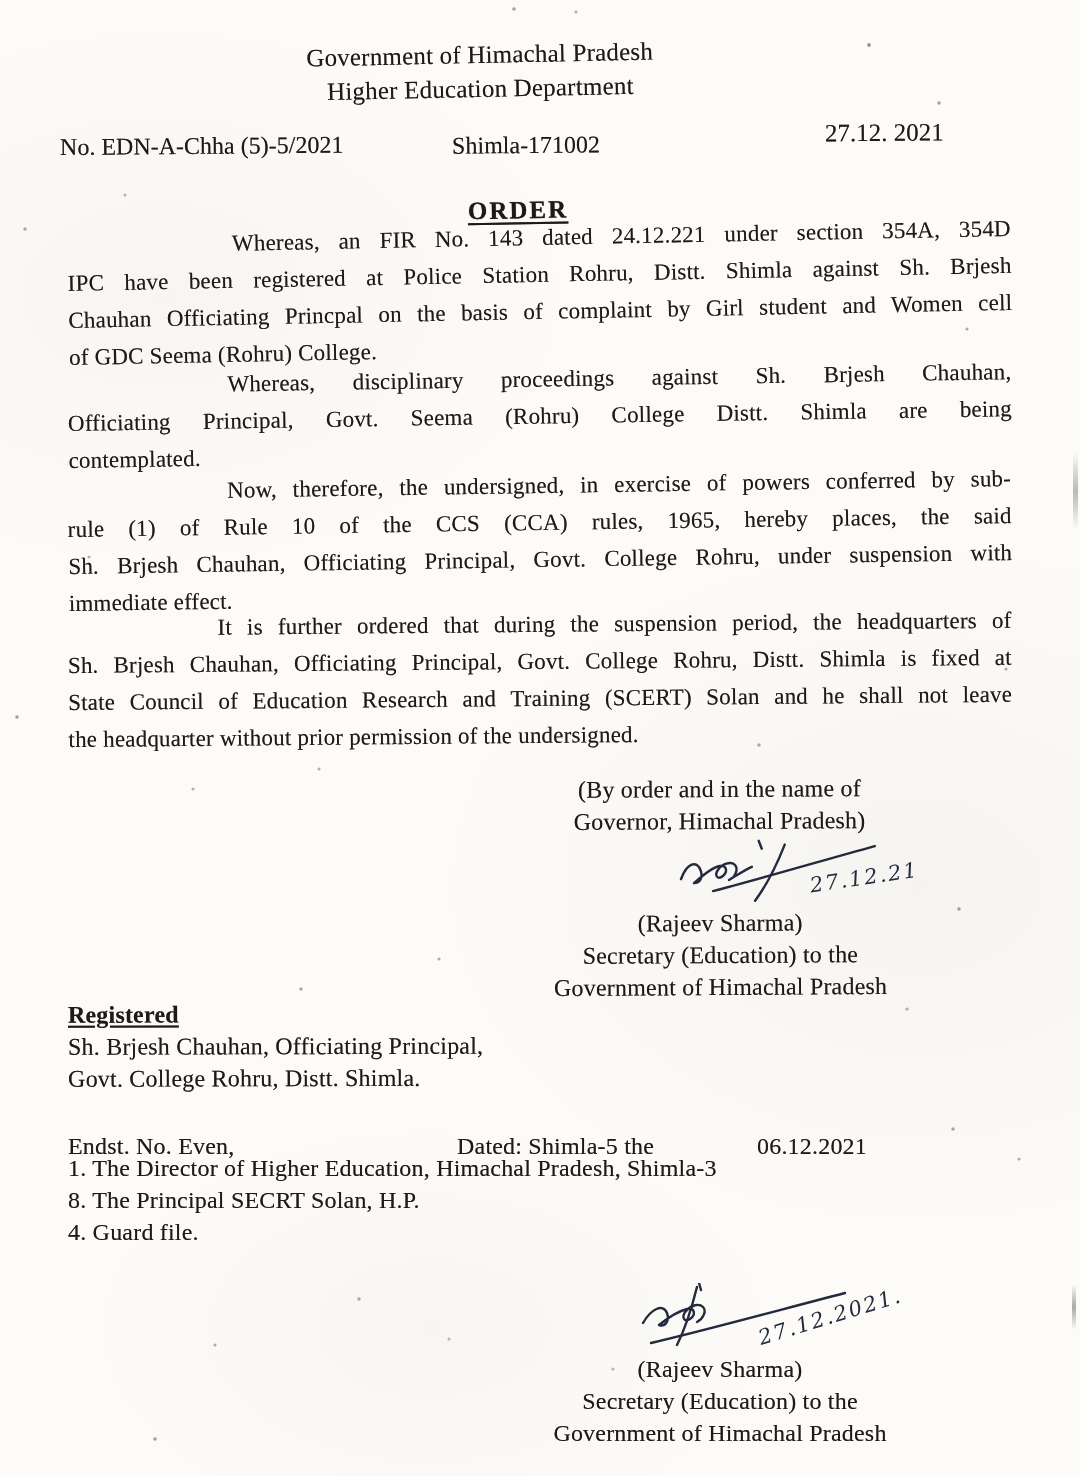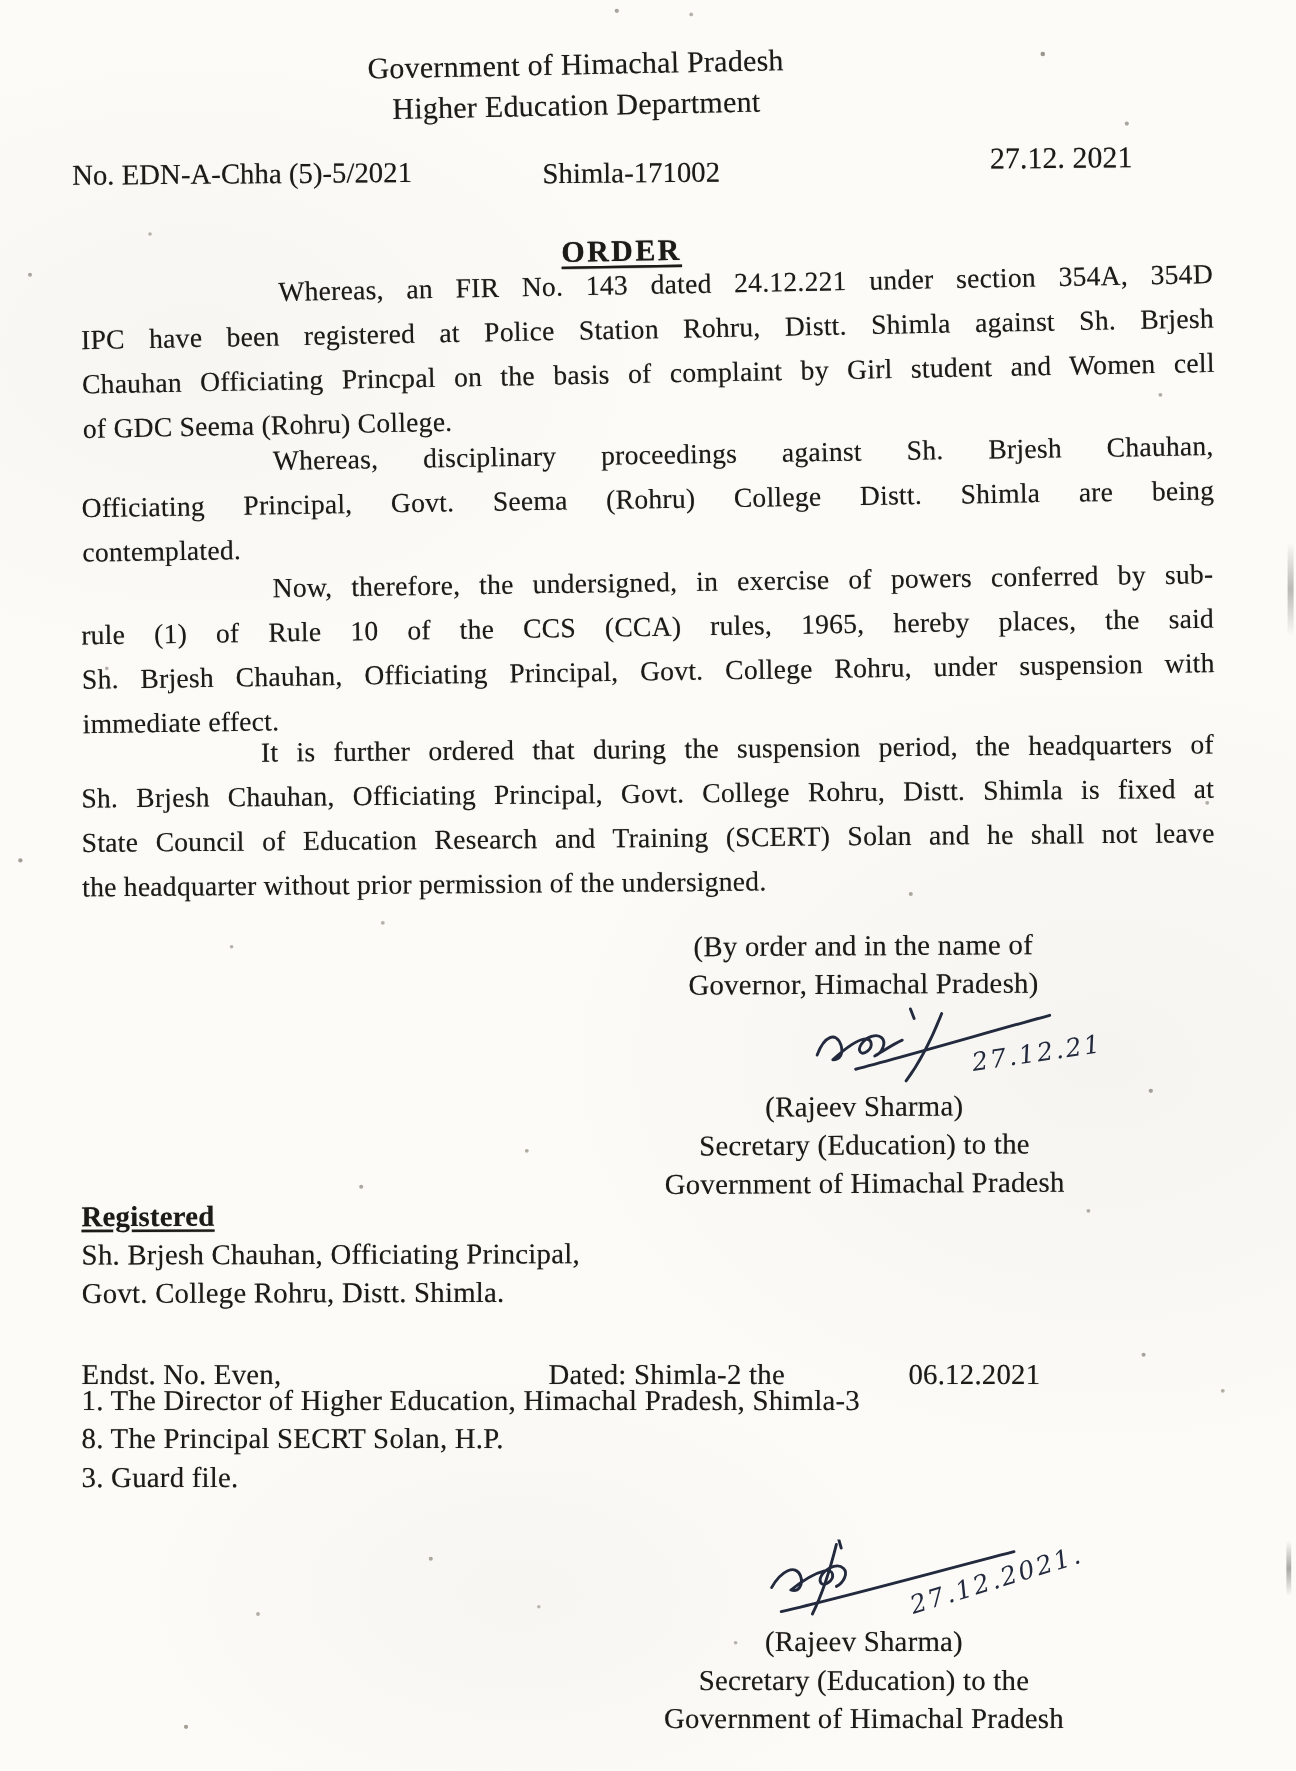--- a/index.html
+++ b/index.html
@@ -157,26 +157,26 @@
 
   <div class="blk registered">
     <div class="line reg-head">Registered</div>
     <div class="line">Sh. Brjesh Chauhan, Officiating Principal,</div>
     <div class="line">Govt.  College Rohru, Distt. Shimla.</div>
   </div>
 
   <div class="blk endorse">
     <div class="endrow line">
       <span>Endst. No. Even,</span>
-      <span class="end-dated">Dated: Shimla-2 the</span>
+      <span class="end-dated">Dated: Shimla-5 the</span>
       <span class="end-date">06.12.2021</span>
     </div>
     <div class="line">1. The Director of Higher Education, Himachal Pradesh, Shimla-3</div>
     <div class="line">8. The  Principal   SECRT Solan, H.P.</div>
-    <div class="line">3. Guard file.</div>
+    <div class="line">4. Guard file.</div>
   </div>
 
   <div class="blk sig sig-bottom">
     <svg class="sig-svg sigart" width="310" height="70" viewBox="0 0 310 70" style="margin:0 0 0 138px">
       <path d="M10 40 C18 26 30 20 34 30 C37 38 32 44 26 42 C36 34 46 28 54 26 C62 24 63 32 57 36 C51 40 48 34 53 28 C58 22 66 20 70 24 C74 28 70 36 64 39"></path>
       <path d="M64 4 C60 20 54 42 44 62"></path>
       <path d="M66 0 L68 7"></path>
       <path d="M18 60 C70 48 150 26 212 10"></path>
       <text x="128" y="62" font-size="21" transform="rotate(-17 128 62)">27.12.2021.</text>
     </svg>

